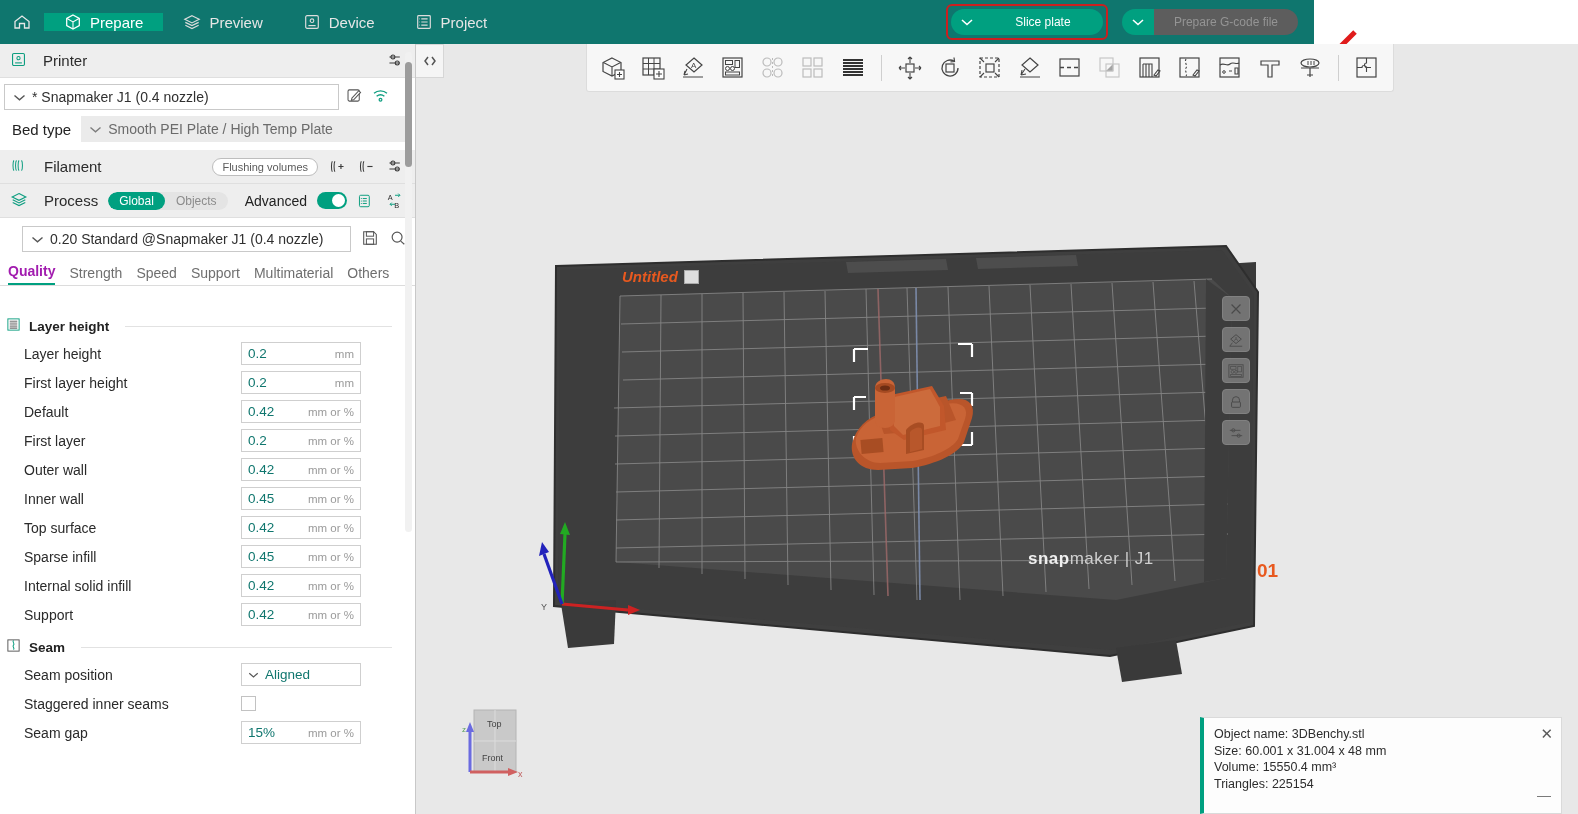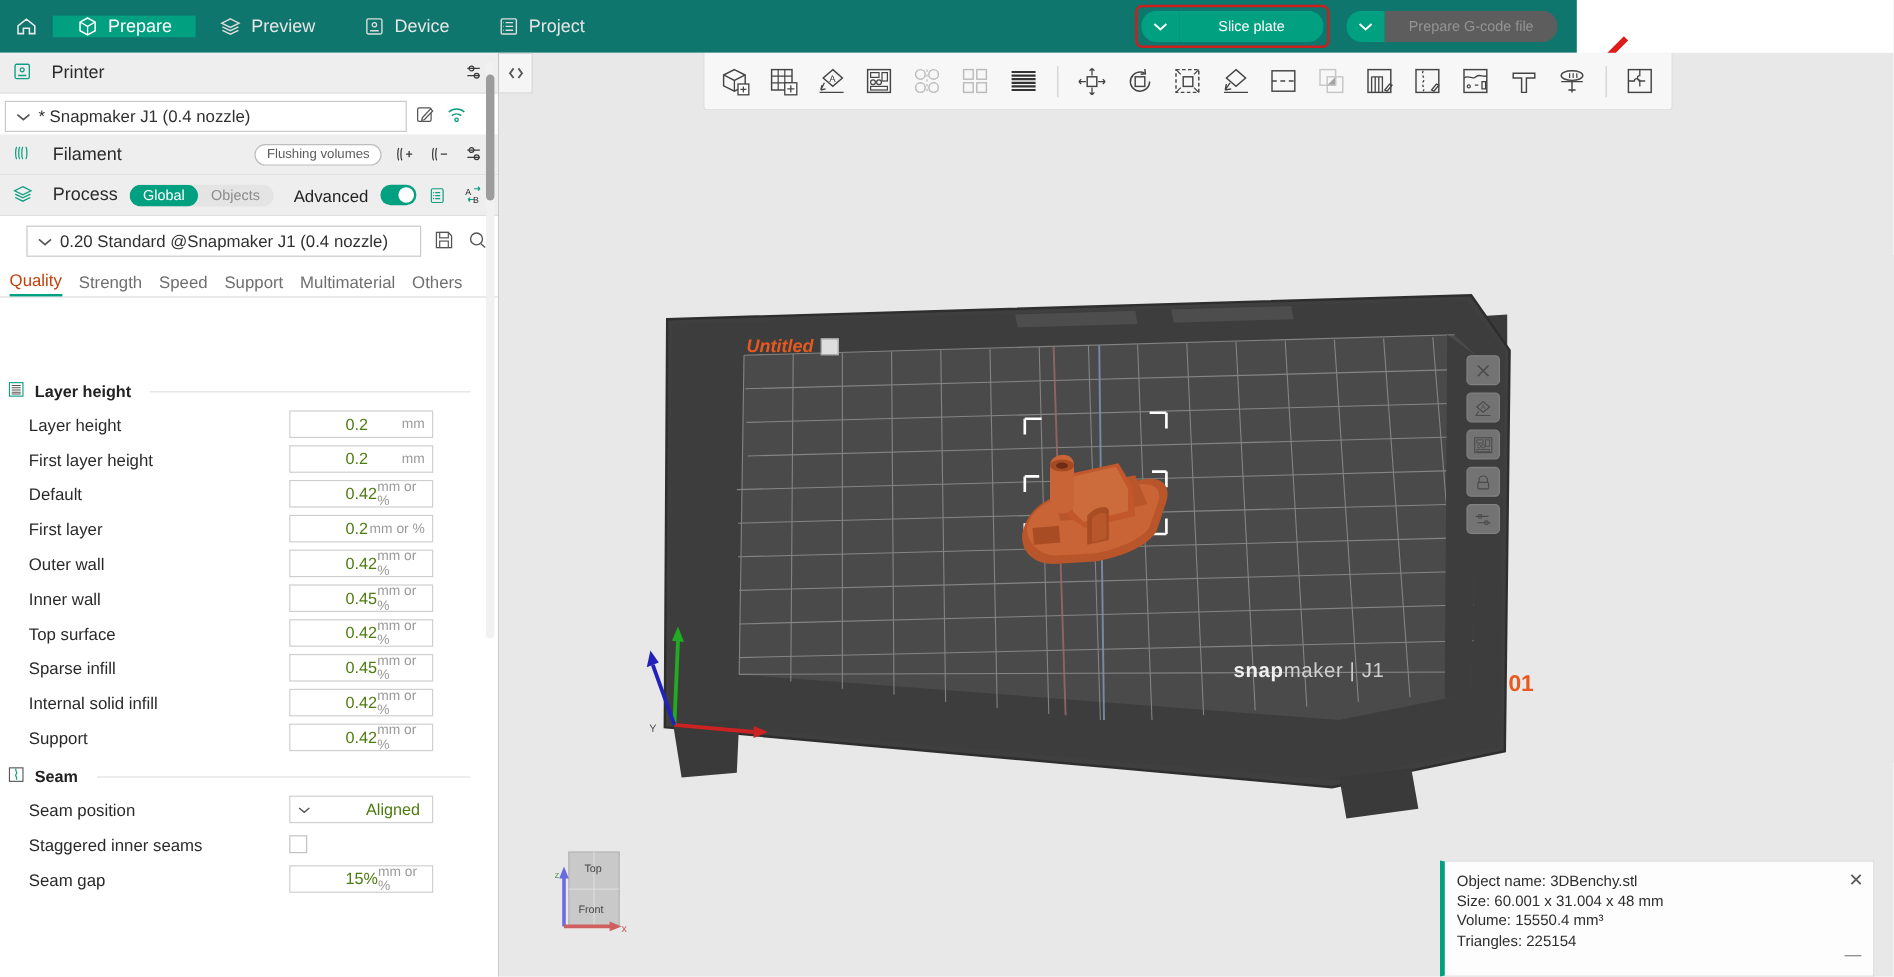--- a/index.html
+++ b/index.html
@@ -84,34 +84,34 @@
   .adv-label { font-size:14px; color:#222; }
   .toggle {
     width:30px; height:17px; border-radius:9px; background:#00a080; position:relative; cursor:pointer;
   }
   .toggle .knob { position:absolute; right:2px; top:2px; width:13px; height:13px; border-radius:50%; background:#fff; }
 
   .process-select-row { display:flex; align-items:center; padding:8px 8px 6px 22px; gap:10px; }
 
   .tabs { display:flex; align-items:flex-end; gap:14px; padding:6px 6px 0 8px; border-bottom:1px solid #dcdcdc; height:28px;}
   .tab { font-size:14px; color:#6f6f6f; cursor:pointer; padding-bottom:4px; }
-  .tab.active { color:#c2410c; font-weight:normal; border-bottom:2px solid #00a080;text-align:center; }
+  .tab.active { color:#a21caf; font-weight:bold; border-bottom:2px solid #00a080;text-align:center; }
 
   .settings { position:absolute; top:264px; left:0; width:416px; height:506px; overflow:hidden; }
   .grp-head { display:flex; align-items:center; gap:8px; padding:9px 10px 4px 6px; }
   .grp-head .gtitle { font-weight:bold; font-size:13.5px; color:#222; }
   .grp-head .gline { flex:1; height:1px; background:#e2e2e2; margin-left:8px; margin-right:14px; }
   .opt-row { display:flex; align-items:center; height:29px; padding-left:24px; }
   .opt-label { font-size:14px; color:#2a2a2a; flex:1; }
   .opt-field {
     width:120px; height:23px; border:1px solid #cfcfcf; background:#fff;
     display:flex; align-items:center; justify-content:space-between; padding:0 6px;
     margin-right:55px; font-size:13.5px;
   }
-  .opt-field .val { color:#4d7c0f;margin-left:40px; }
+  .opt-field .val { color:#0f766e; }
   .opt-field .unit { color:#9a9a9a; font-size:11.5px; }
   .opt-field.sel { justify-content:flex-start; gap:6px; }
   .checkbox { width:15px; height:15px; border:1px solid #c2c2c2; background:#fff; margin-right:160px; cursor:pointer;}
   .scrollbar { position:absolute; right:3px; top:8px; width:7px; height:480px; background:#f1f1f1; border-radius:4px; }
   .scrollthumb { position:absolute; right:3px; top:18px; width:7px; height:105px; background:#9c9c9c; border-radius:4px; cursor:pointer;}
 
   
   .viewport {
     position:absolute; left:416px; top:44px; width:1162px; height:770px;
     background:#e8e8e8; overflow:hidden;
@@ -138,21 +138,21 @@
 
   .obj-panel {
     position:absolute; left:784px; top:673px; width:362px; height:97px;
     background:#fdfdfd; border:1px solid #dadada; border-left:4px solid #00a080;
     padding:8px 10px; font-size:12.5px; line-height:16.5px; color:#2d2d2d;
   }
   .obj-panel .close { position:absolute; right:8px; top:8px; cursor:pointer; color:#5a5a5a; font-size:15px;}
   .obj-panel .minus { position:absolute; right:10px; bottom:10px; cursor:pointer; color:#7a7a7a; font-size:14px;}
   .plate-num { position:absolute; left:841px; top:516px; color:#e8591f; font-weight:bold; font-size:19px; }
   .untitled {
-    position:absolute; left:206px; top:236px; display:flex; align-items:center; gap:6px;
+    position:absolute; left:206px; top:224px; display:flex; align-items:center; gap:6px;
     color:#e8591f; font-weight:bold; font-style:italic; font-size:15px;
   }
   .untitled .edit-ico { width:15px; height:14px; background:#dedede; border:1px solid #aaa; }
   .viewcube { position:absolute; left:40px; top:662px; width:68px; height:74px; }
   .snaplogo { position:absolute; left:612px; top:505px; color:#cfcfcf; font-size:17px; letter-spacing:0.5px; }
   .snaplogo b { color:#efefef; font-weight:bold; }
 </style>
 </head>
 <body>
 
@@ -268,20 +268,31 @@
       </span>
       <span>
         <svg width="21" height="19" viewBox="0 0 22 22">
             <path d="M3.5 8.5a11 11 0 0 1 15 0" fill="none" stroke="#0e9e80" stroke-width="1.5"></path>
             <path d="M6.5 12a7 7 0 0 1 9 0" fill="none" stroke="#0e9e80" stroke-width="1.5"></path>
             <circle cx="11" cy="16" r="1.6" fill="none" stroke="#0e9e80" stroke-width="1.4"></circle>
           </svg>
       </span>
     </div>
 
+    <div class="bedtype-row">
+      <span class="bedtype-label">Bed type</span>
+      <div class="combo grey">
+        <span class="caret">
+          <svg width="13" height="9" viewBox="0 0 13 9">
+              <path d="M1.5 2.5 L6.5 6.8 L11.5 2.5" fill="none" stroke="#7d7d7d" stroke-width="1.4"></path>
+            </svg>
+        </span>
+        <span>Smooth PEI Plate / High Temp Plate</span>
+      </div>
+    </div>
 
     <div class="sec-row">
       <span>
         <svg width="18" height="17" viewBox="0 0 20 20">
             <path d="M4 4c-1.4 2-1.4 10 0 12M7 4c-1.4 2-1.4 10 0 12M10 4c-1.4 2-1.4 10 0 12M13 4c1.4 2 1.4 10 0 12" fill="none" stroke="#0e9e80" stroke-width="1.2"></path>
           </svg>
       </span>
       <span class="sec-title">Filament</span>
       <span class="grow"></span>
       <span class="pill">Flushing volumes</span>

